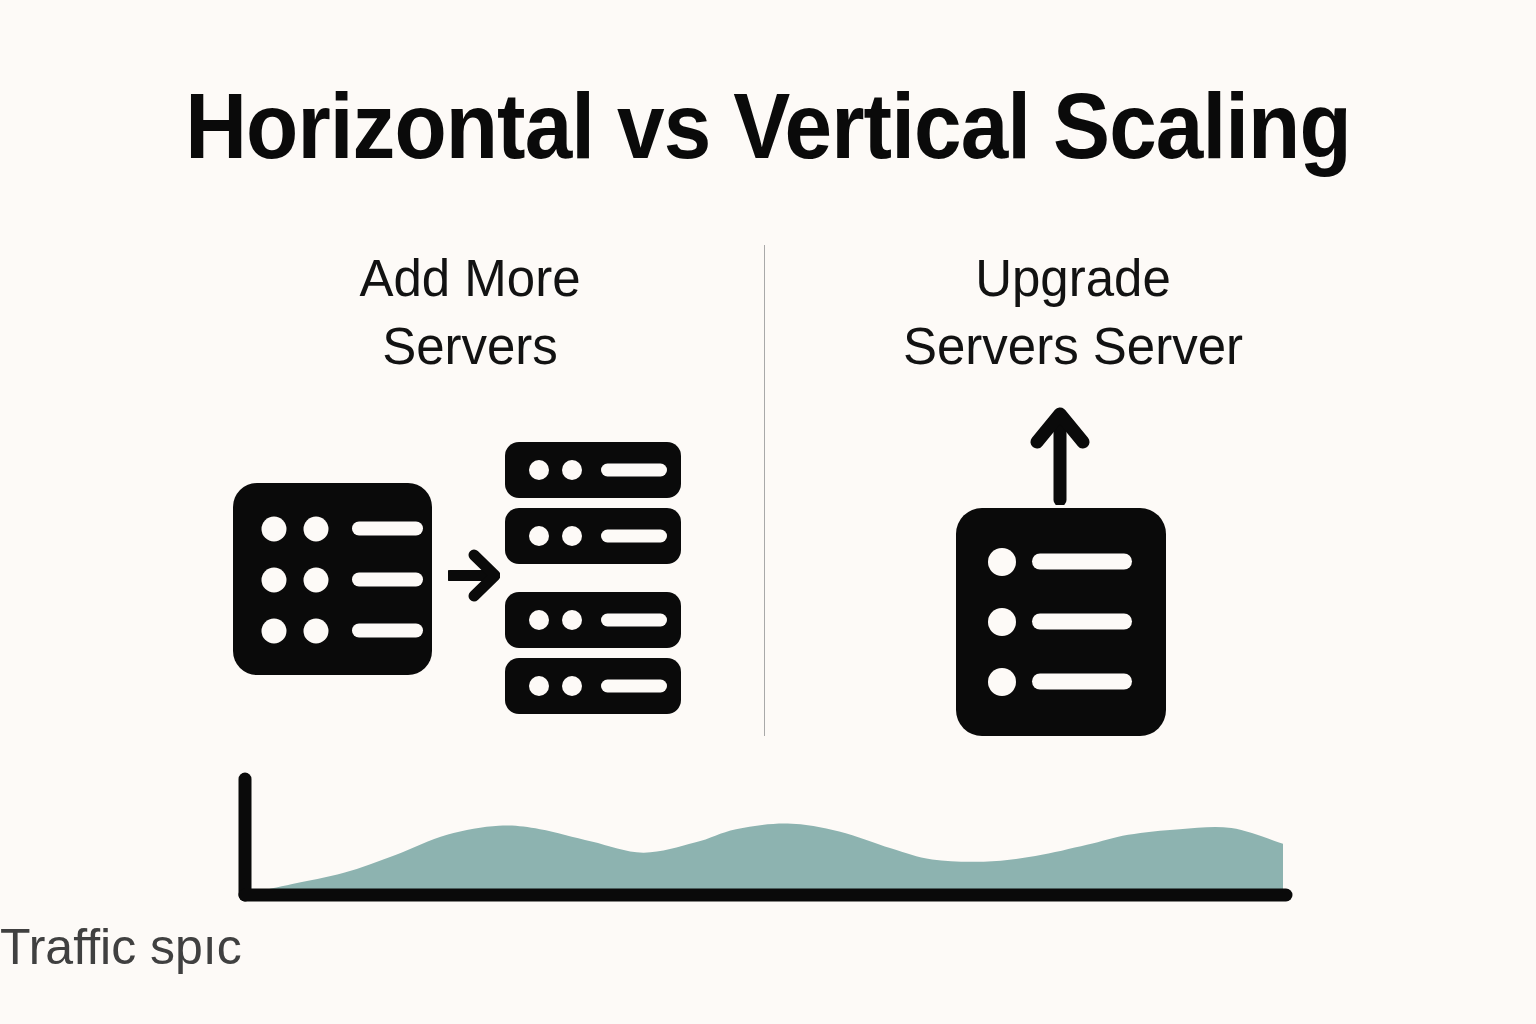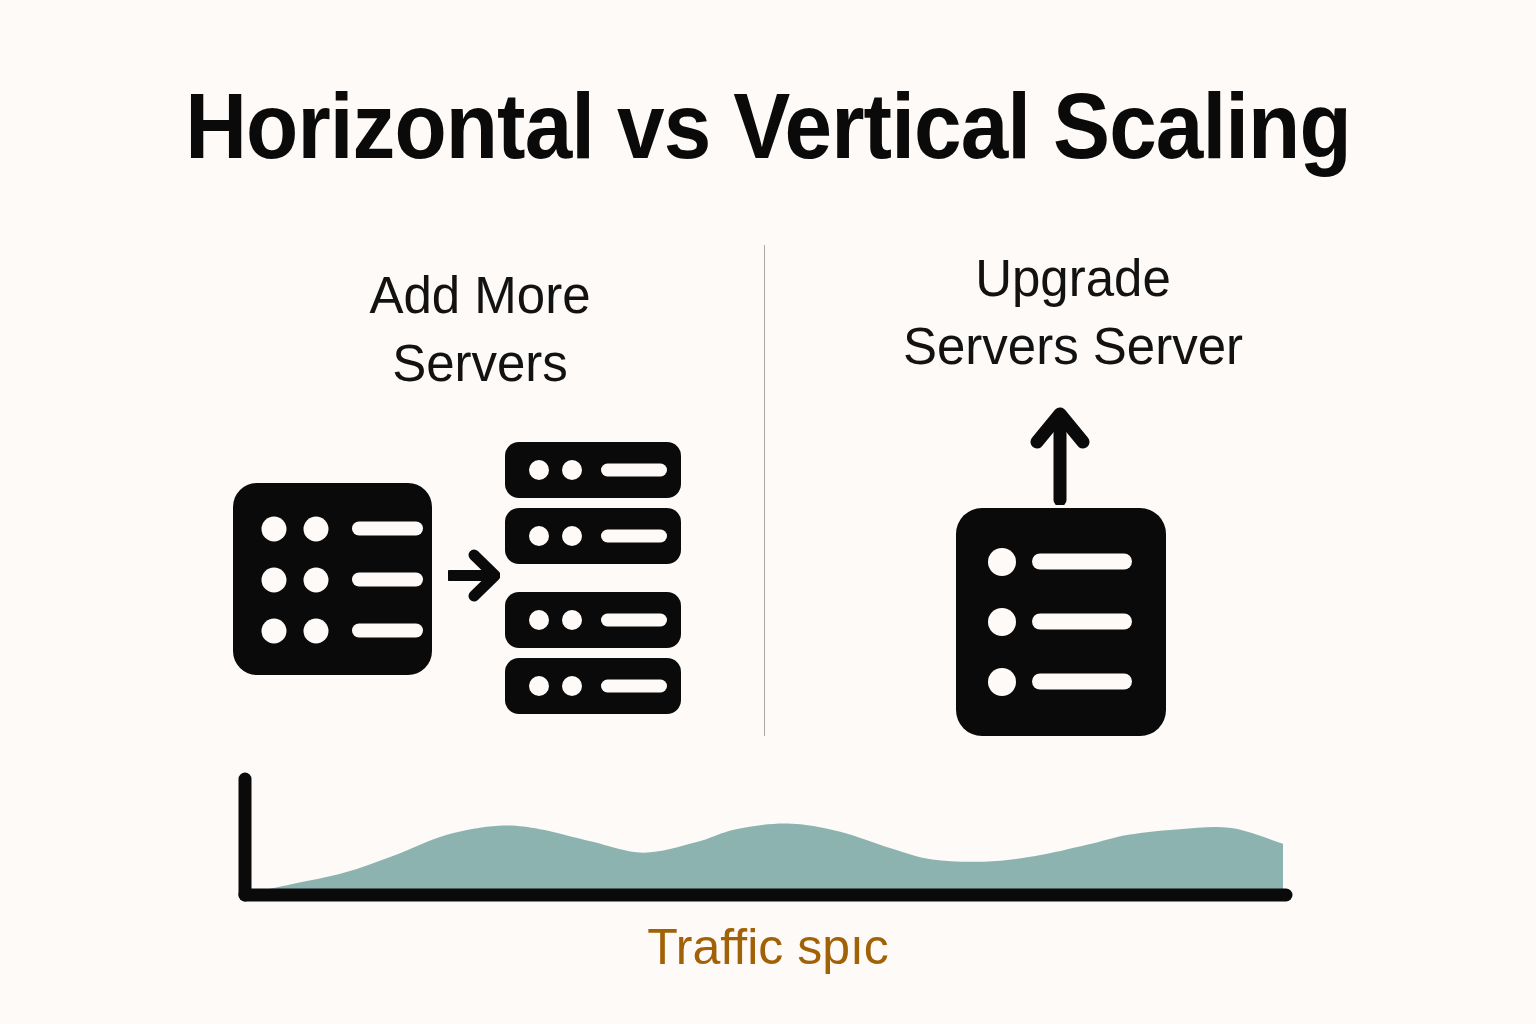--- a/index.html
+++ b/index.html
@@ -43,21 +43,21 @@
   
   .col-head {
     position: absolute;
     font-size: 51px;
     font-weight: 400;
     color: #121212;
     line-height: 1.33;
     text-align: center;
     white-space: pre-line;
   }
-  #head-left  { left: 255px;  top: 245px; width: 450px; margin-top: 17px; }
+  #head-left  { left: 245px;  top: 245px; width: 450px; }
   #head-right { left: 828px;  top: 245px; width: 490px; }
 
   
   .divider {
     position: absolute;
     left: 764px;
     top: 245px;
     width: 1px;
     height: 491px;
     background: #a9a9a9;
@@ -79,24 +79,24 @@
     width: 1065px;
     height: 145px;
   }
   .chart-svg { display: block; width: 1065px; height: 145px; }
 
   .caption {
     position: absolute;
     left: 0;
     top: 918px;
     width: 1536px;
-    text-align: center;
+    text-align: left;
     font-size: 50px;
     font-weight: 400;
-    color: #a16207;
+    color: #404040;
     white-space: nowrap;
   }
 </style>
 </head>
 <body>
 
 <div class="stage">
 
   <div class="title">Horizontal vs Vertical Scaling</div>
 

